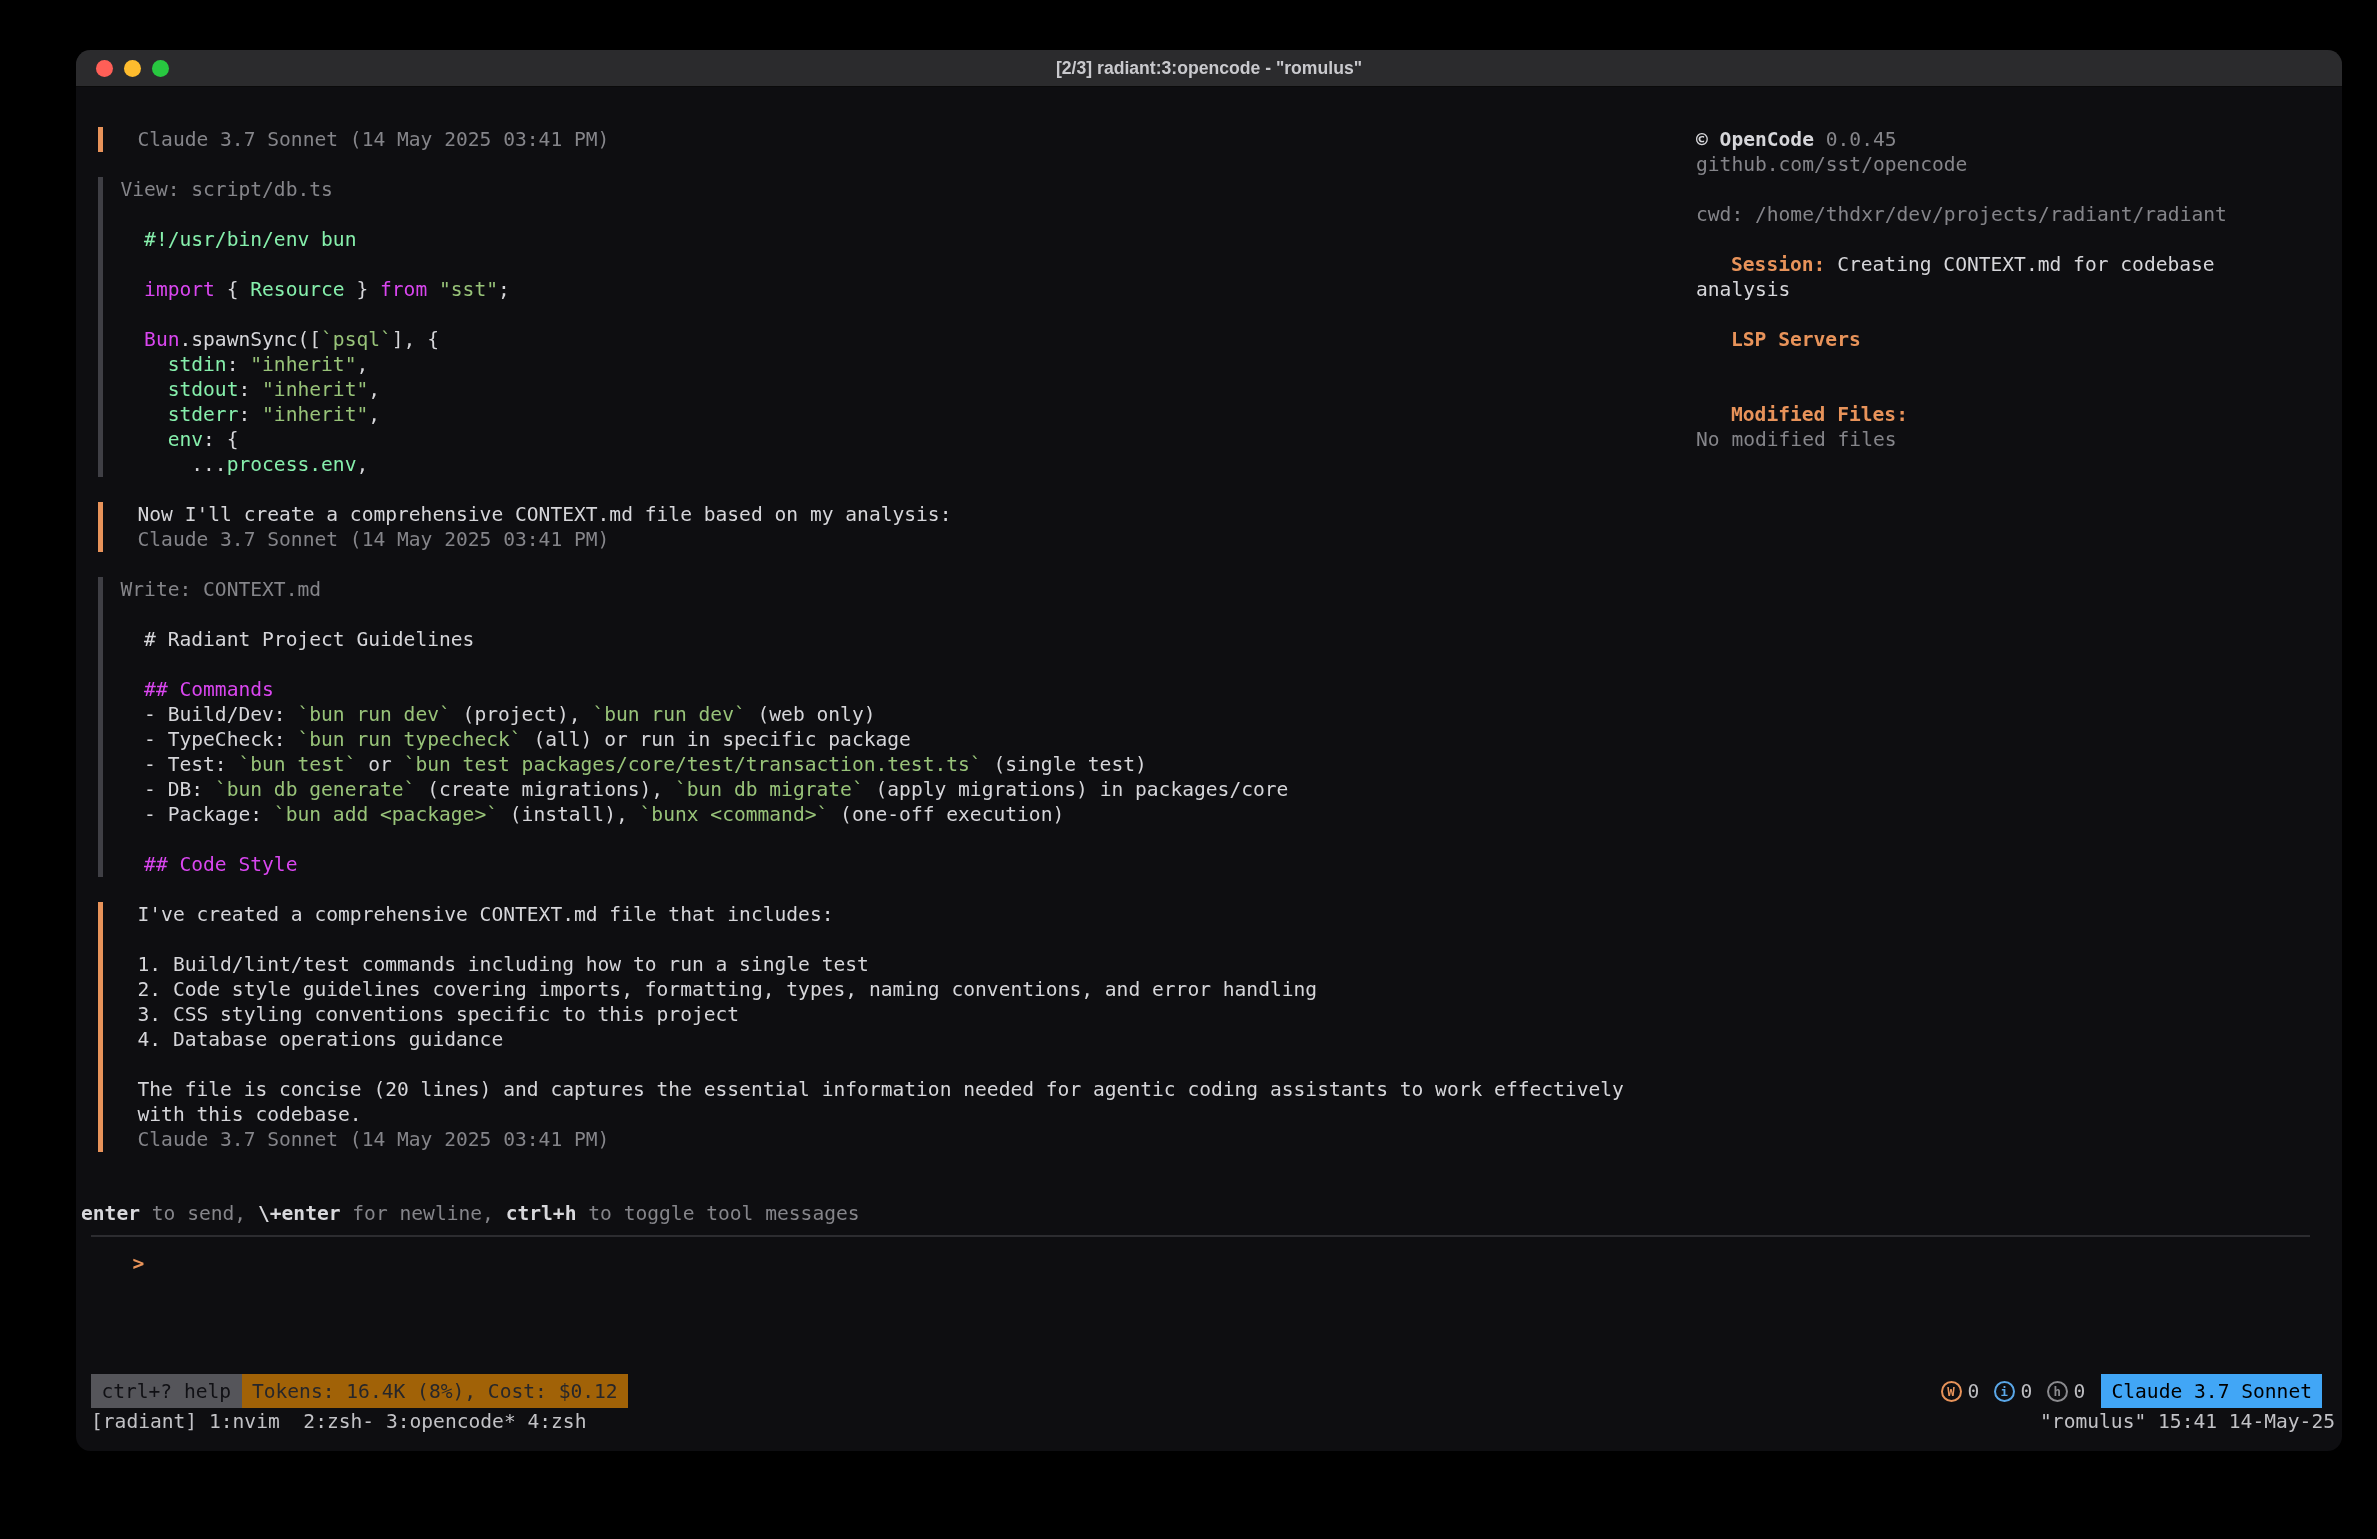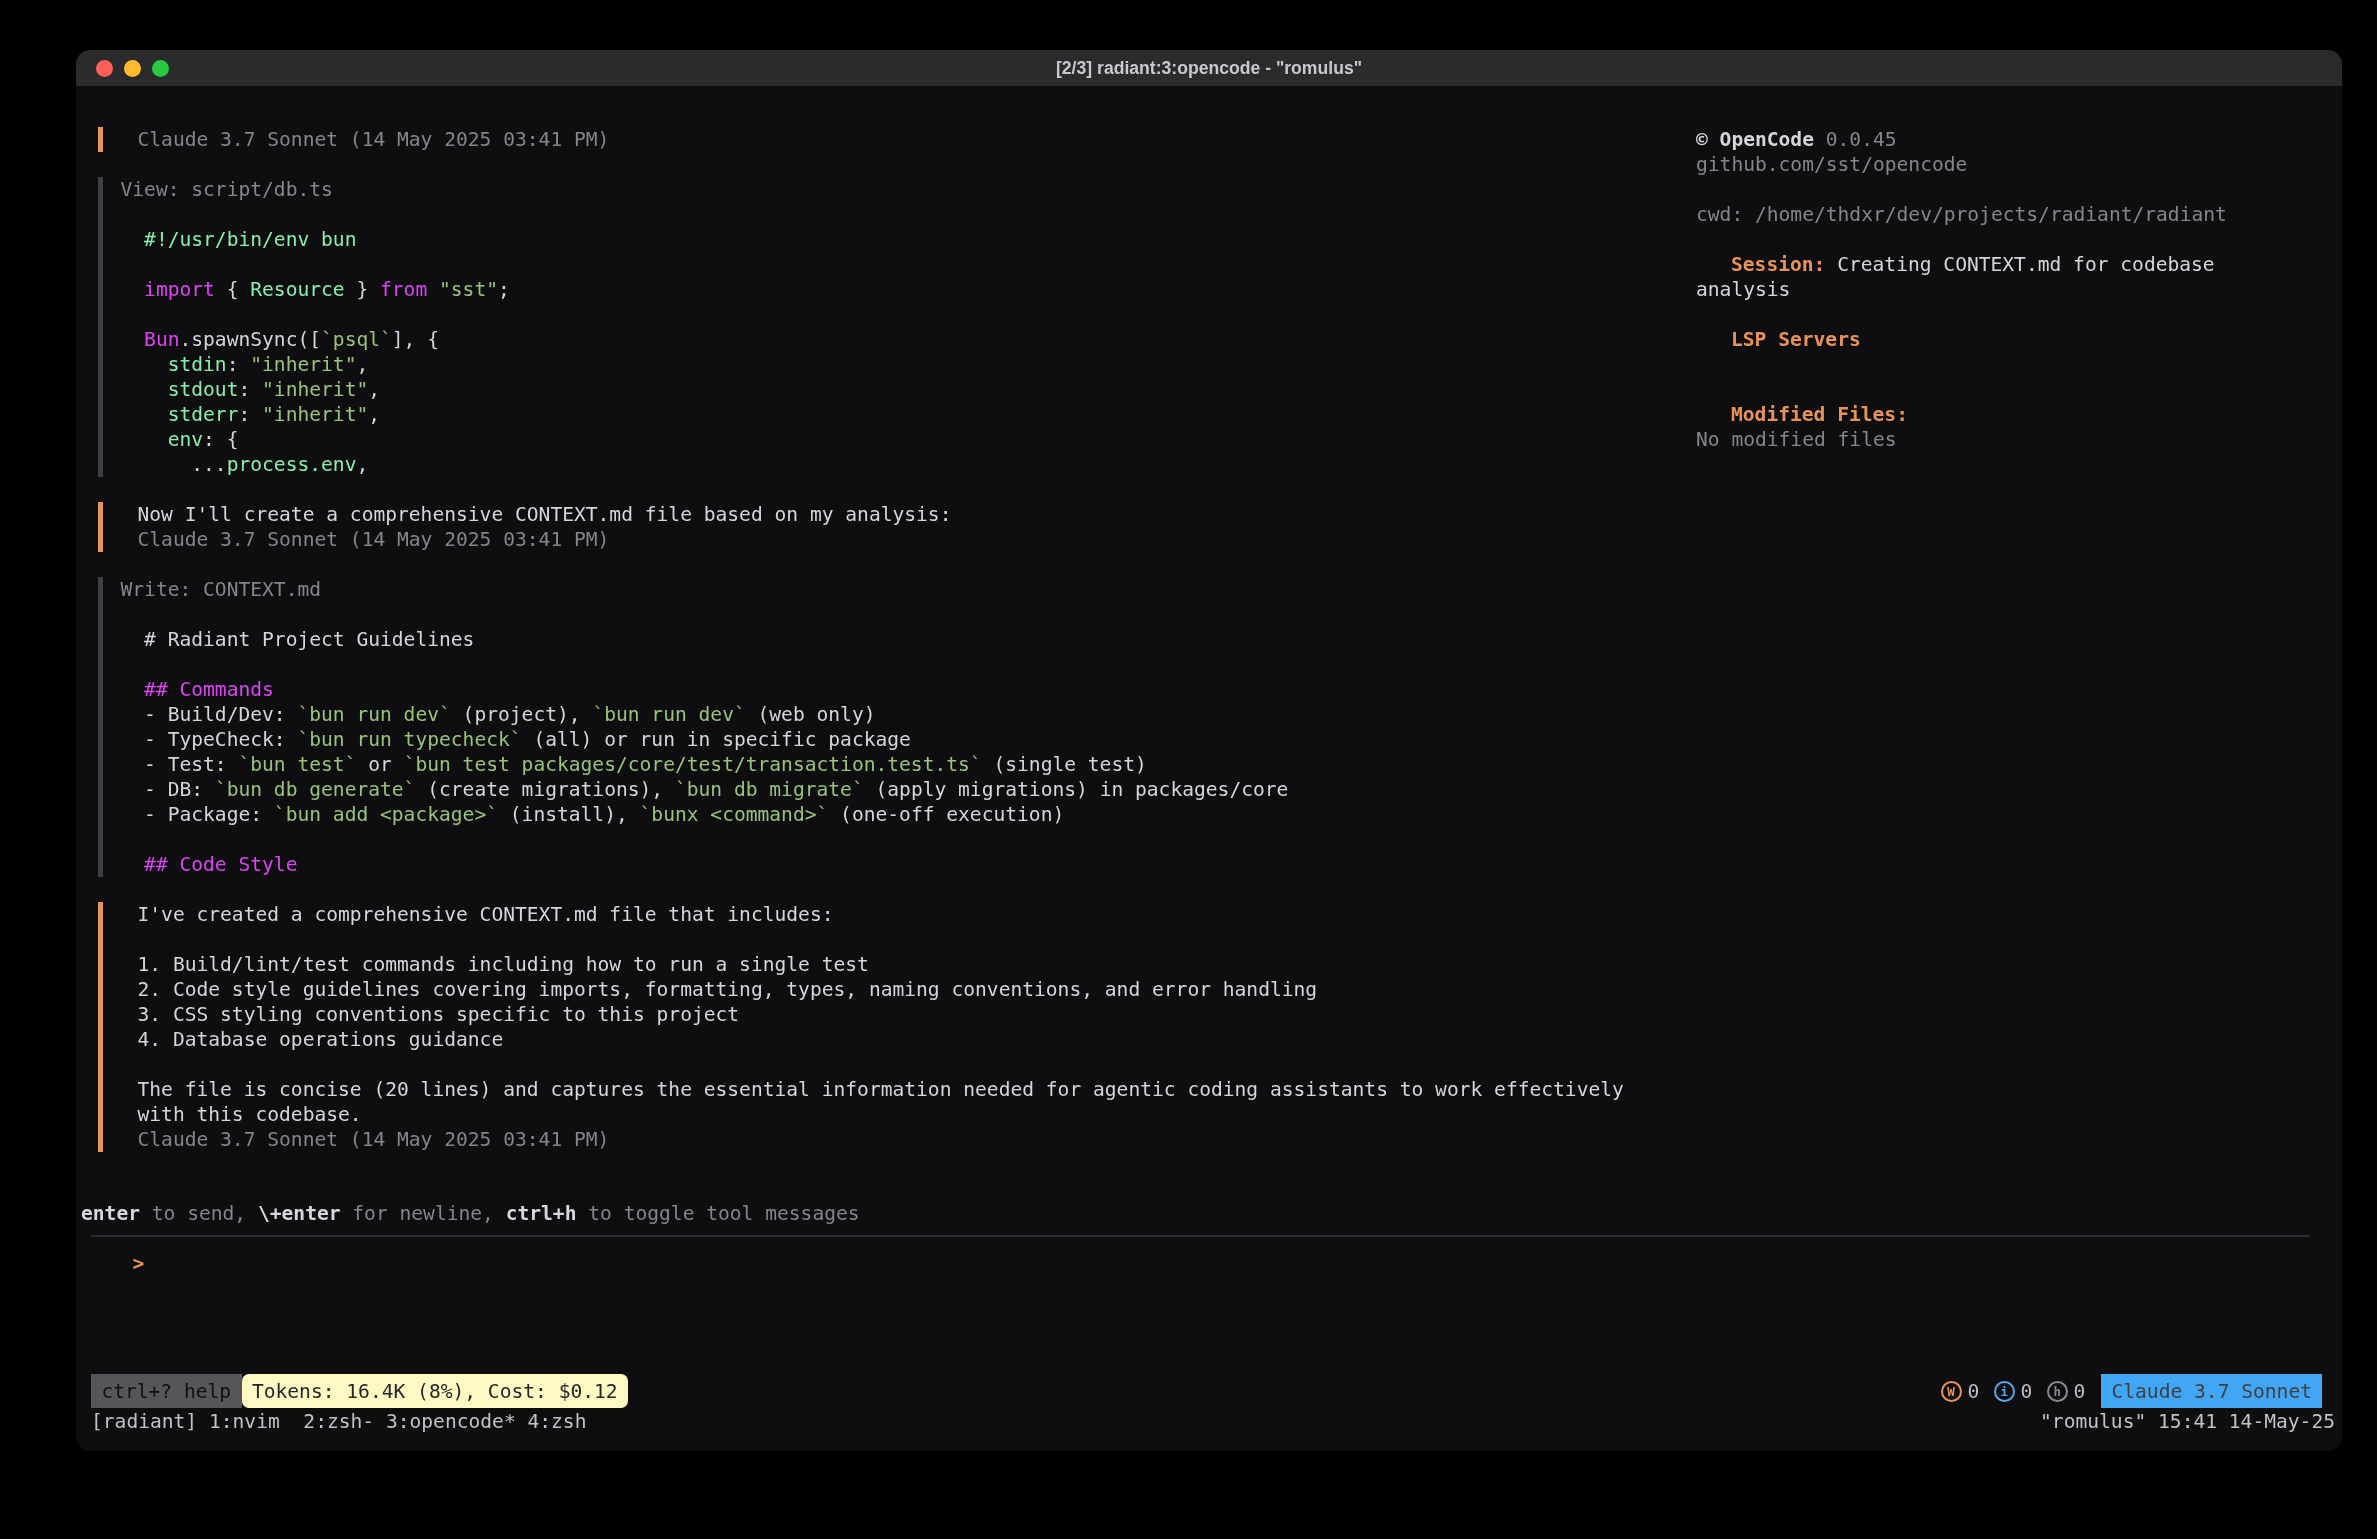--- a/index.html
+++ b/index.html
@@ -56,22 +56,22 @@
   .prompt-line { flex:0 0 25px; line-height:25px; font-size:19.6px; margin:14.4px 0 0 21.5px; }
   .input-spacer { flex:0 0 98px; }
 
   .status-bar {
     flex:0 0 31px; display:flex; align-items:center; justify-content:space-between;
     padding:0 19.6px 0 15px; font-size:19.6px;
   }
   .status-left { display:flex; }
   .badge { display:inline-flex; align-items:center; height:34px; padding:0 10.4px; white-space:pre; }
   .badge-help   { background:#55555a; color:#101014; }
-  .badge-tokens { background:#fef9c3; color:#26262a;border-radius:7px; }
-  .badge-model  { background:#41a6f6; color:#404040; }
+  .badge-tokens { background:#a16207; color:#26262a; }
+  .badge-model  { background:#41a6f6; color:#000000; }
   .status-right { display:flex; align-items:center; gap:15.7px; }
   .diag { display:inline-flex; align-items:center; }
   .circle {
     width:21px; height:21px; border-radius:50%; border:2px solid;
     display:inline-flex; align-items:center; justify-content:center;
     font-size:12.4px; font-weight:bold;
   }
   .circle.warn { border-color:#e8935a; color:#e8935a; }
   .circle.info { border-color:#5aa7e8; color:#5aa7e8; }
   .circle.hint { border-color:#8a8a8e; color:#8a8a8e; }

